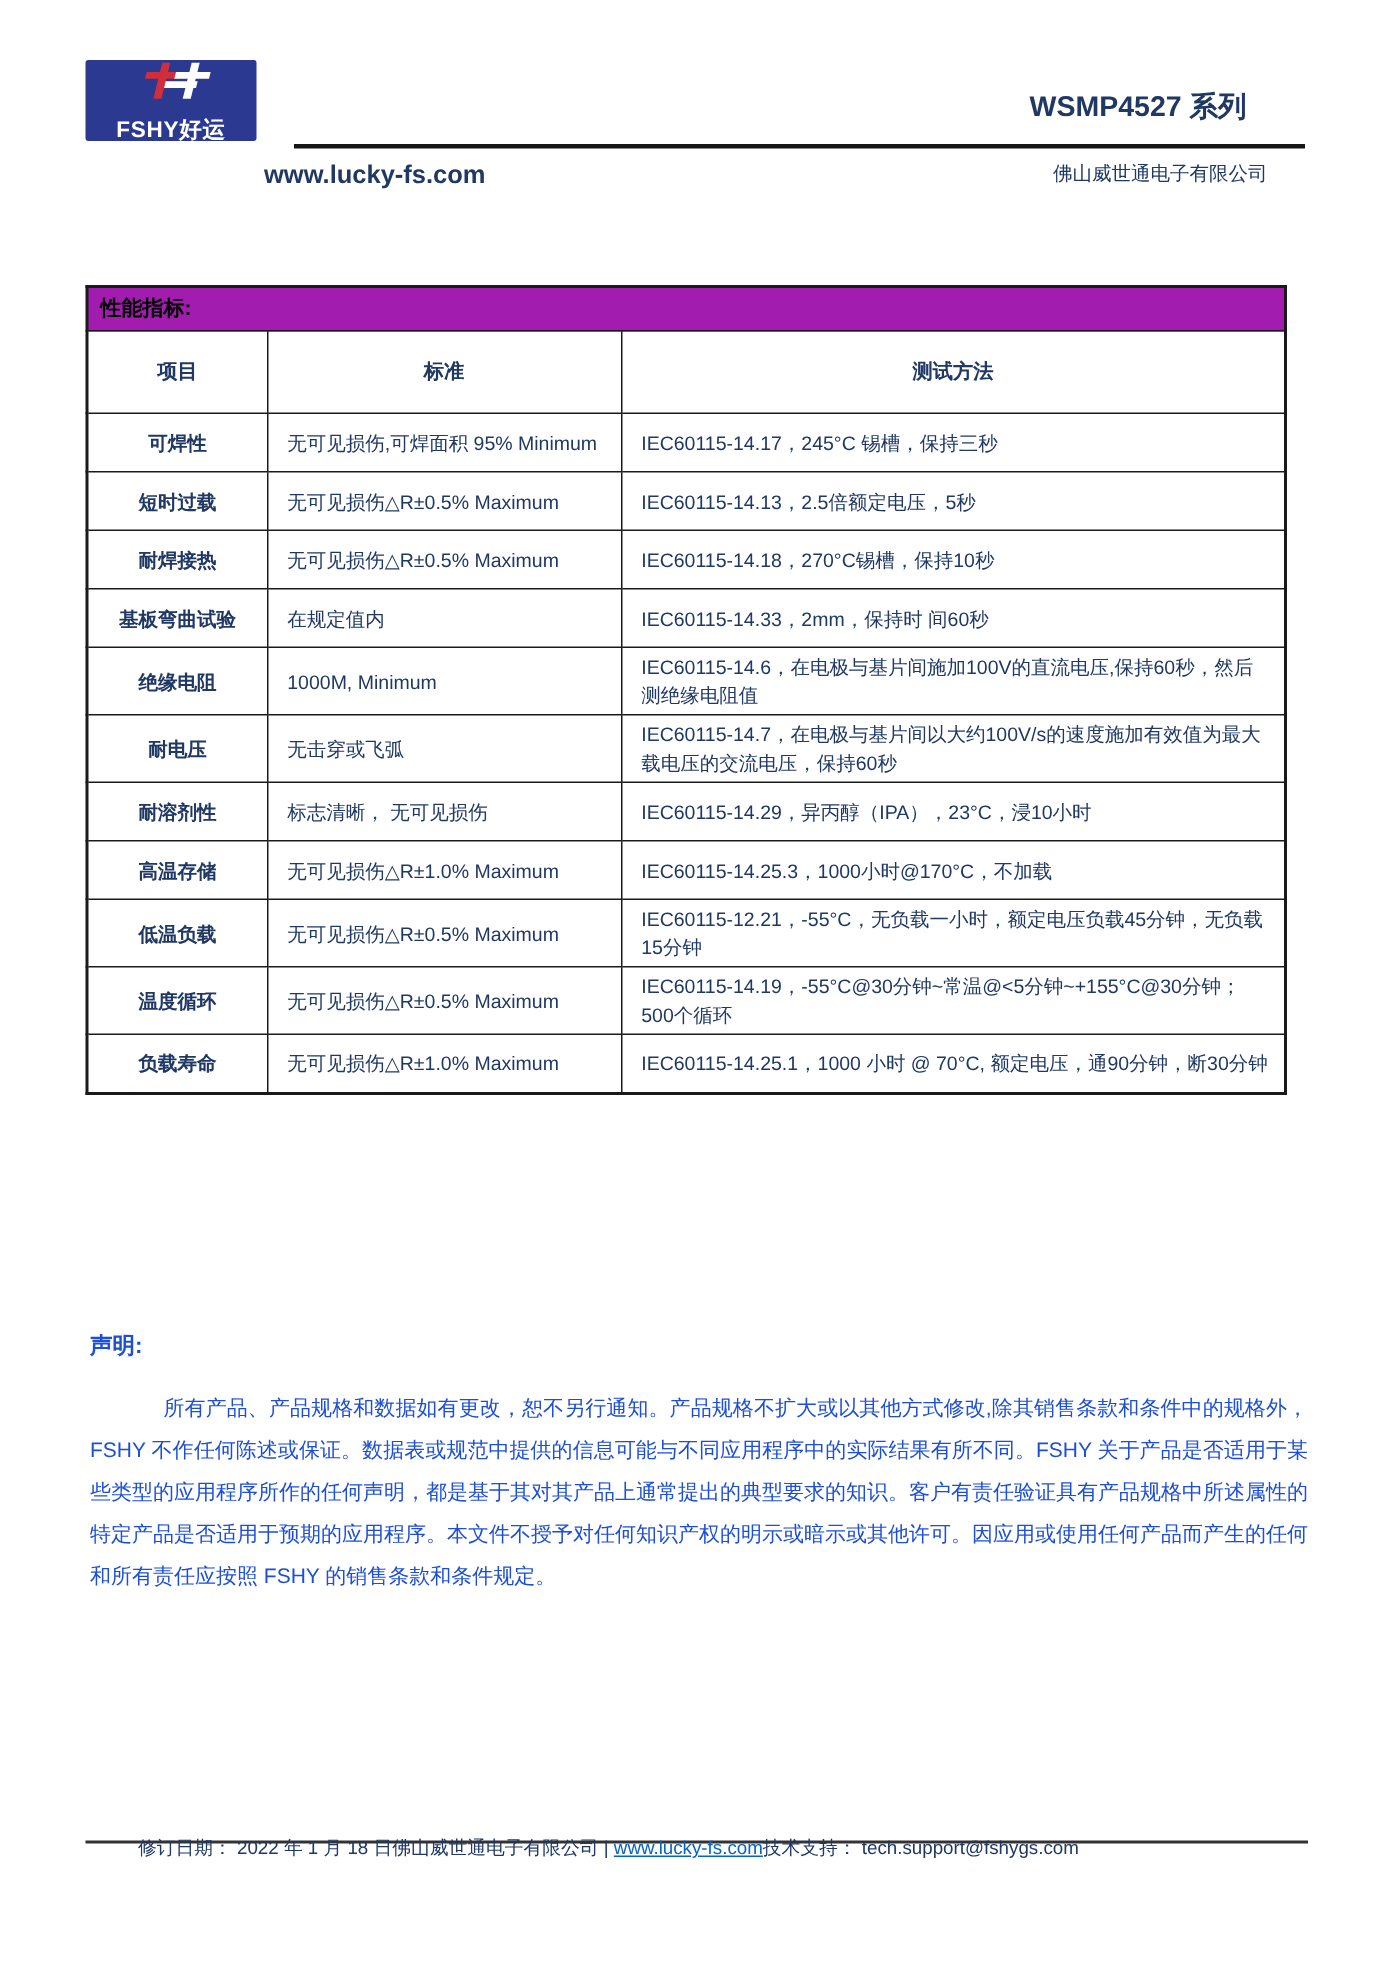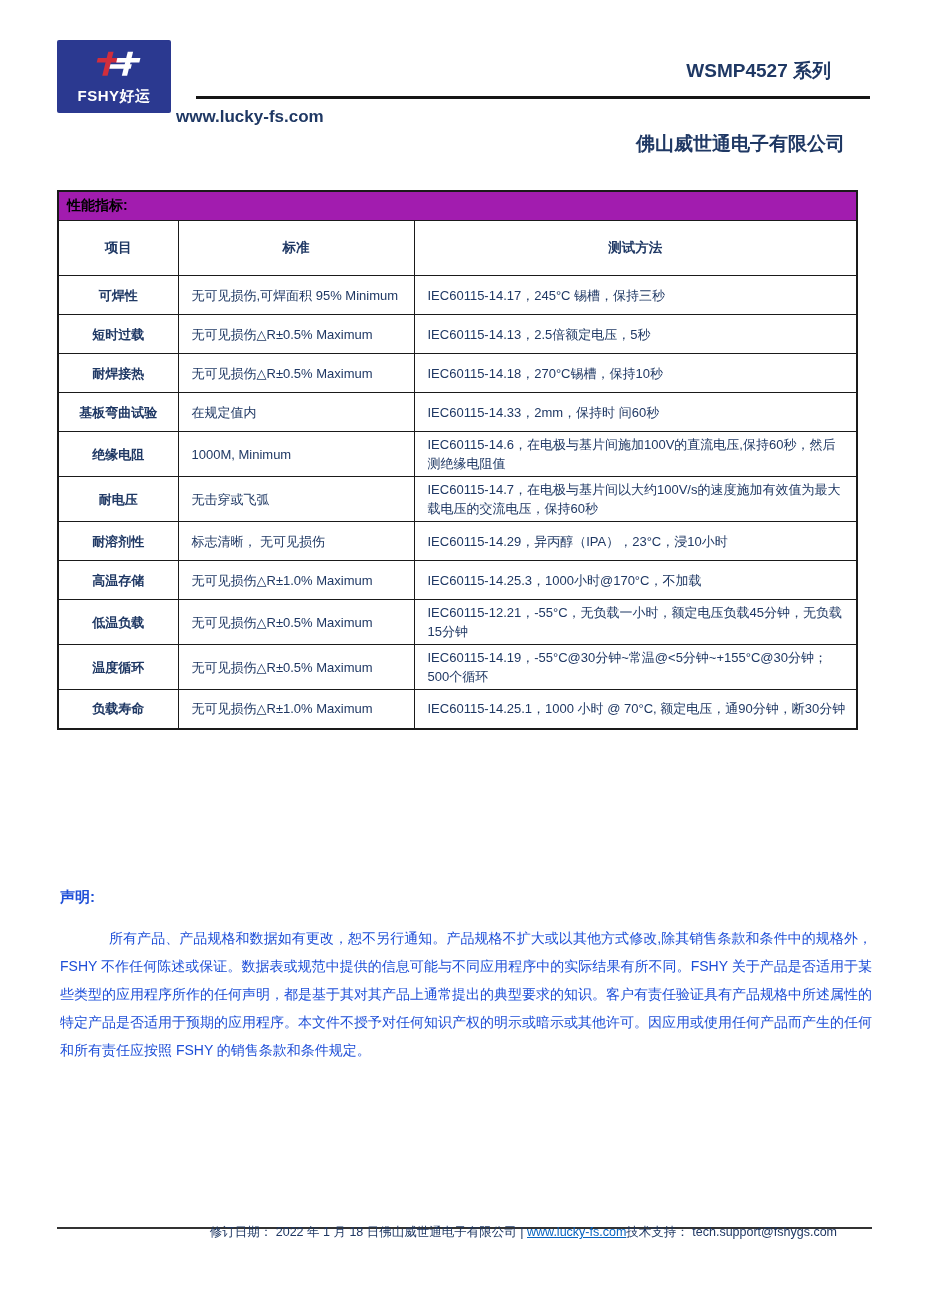--- a/index.html
+++ b/index.html
@@ -1,28 +1,28 @@
 <!DOCTYPE html>
 <html><head>
 <meta charset="utf-8">
 <style>
   * { margin:0; padding:0; box-sizing:border-box; }
   html,body { width:930px; height:1315px; background:#ffffff;
     font-family:"Liberation Sans","DejaVu Sans",sans-serif; }
   .page { position:relative; width:930px; height:1315px; background:#fff; overflow:hidden; }
 
   
-  .logo-box { position:absolute; left:57px; top:40px; width:114px; height:73px;
+  .logo-box { position:absolute; left:57px; top:40px; width:114px; height:54px;
     background:#2B3990; border-radius:2px; display:flex; flex-direction:column;
     align-items:center; justify-content:center; gap:2px; }
   .logo-text { color:#fff; font-weight:bold; font-size:15px; letter-spacing:.5px; line-height:1; }
   .series-title { position:absolute; top:58px; right:99px; font-size:19px; font-weight:bold; color:#1F3864; }
   .header-rule { position:absolute; left:196px; top:96px; width:674px; height:3px; background:#161616; }
   .website-text { position:absolute; left:176px; top:107px; font-size:17px; font-weight:bold; color:#1F3864; }
-  .company-text { position:absolute; right:85px; top:107px; font-size:19px; font-weight:bold; color:#1F3864;margin-top:24px; }
+  .company-text { position:absolute; right:85px; top:107px; font-size:13px; font-weight:normal; color:#1F3864; }
 
   
   .table-wrap { position:absolute; left:57px; top:190px; width:801px; }
   table { width:100%; border-collapse:collapse; border:2px solid #1a1a1a; }
   th, td { border:1px solid #1a1a1a; color:#1F3864; }
   .band th { background:#a21caf; color:#000; text-align:left; font-size:14px;
     font-weight:bold; padding:5px 8px; height:29px; }
   .cols th { height:55px; font-size:13.5px; font-weight:bold; text-align:center; }
   td { height:39px; font-size:13px; line-height:19px; padding:3px 10px; }
   td.c-item { text-align:center; font-weight:bold; width:120px; }
@@ -31,21 +31,21 @@
 
   
   .disclaimer { position:absolute; left:60px; top:888px; width:812px; color:#1d4ed8; }
   .disclaimer-heading { font-size:15px; font-weight:bold; }
   .disclaimer-body { margin-top:17px; font-size:14px; line-height:28px;
     text-align:justify; text-indent:3.5em; }
 
   
   .footer-rule { position:absolute; left:57px; top:1227px; width:815px; height:2px; background:#333; }
   .footer { position:absolute; left:57px; top:1224px; width:815px; padding:0 35px;
-    display:flex; justify-content:flex-end; align-items:center;
+    display:flex; justify-content:flex-start; align-items:center;
     font-size:12.5px; color:#1F3864; }
   .footer a, .footer .link { color:#0563C1; text-decoration:underline; }
 </style>
 </head>
 <body>
 
 <div class="page">
 
   <div class="logo-box">
     <span>

